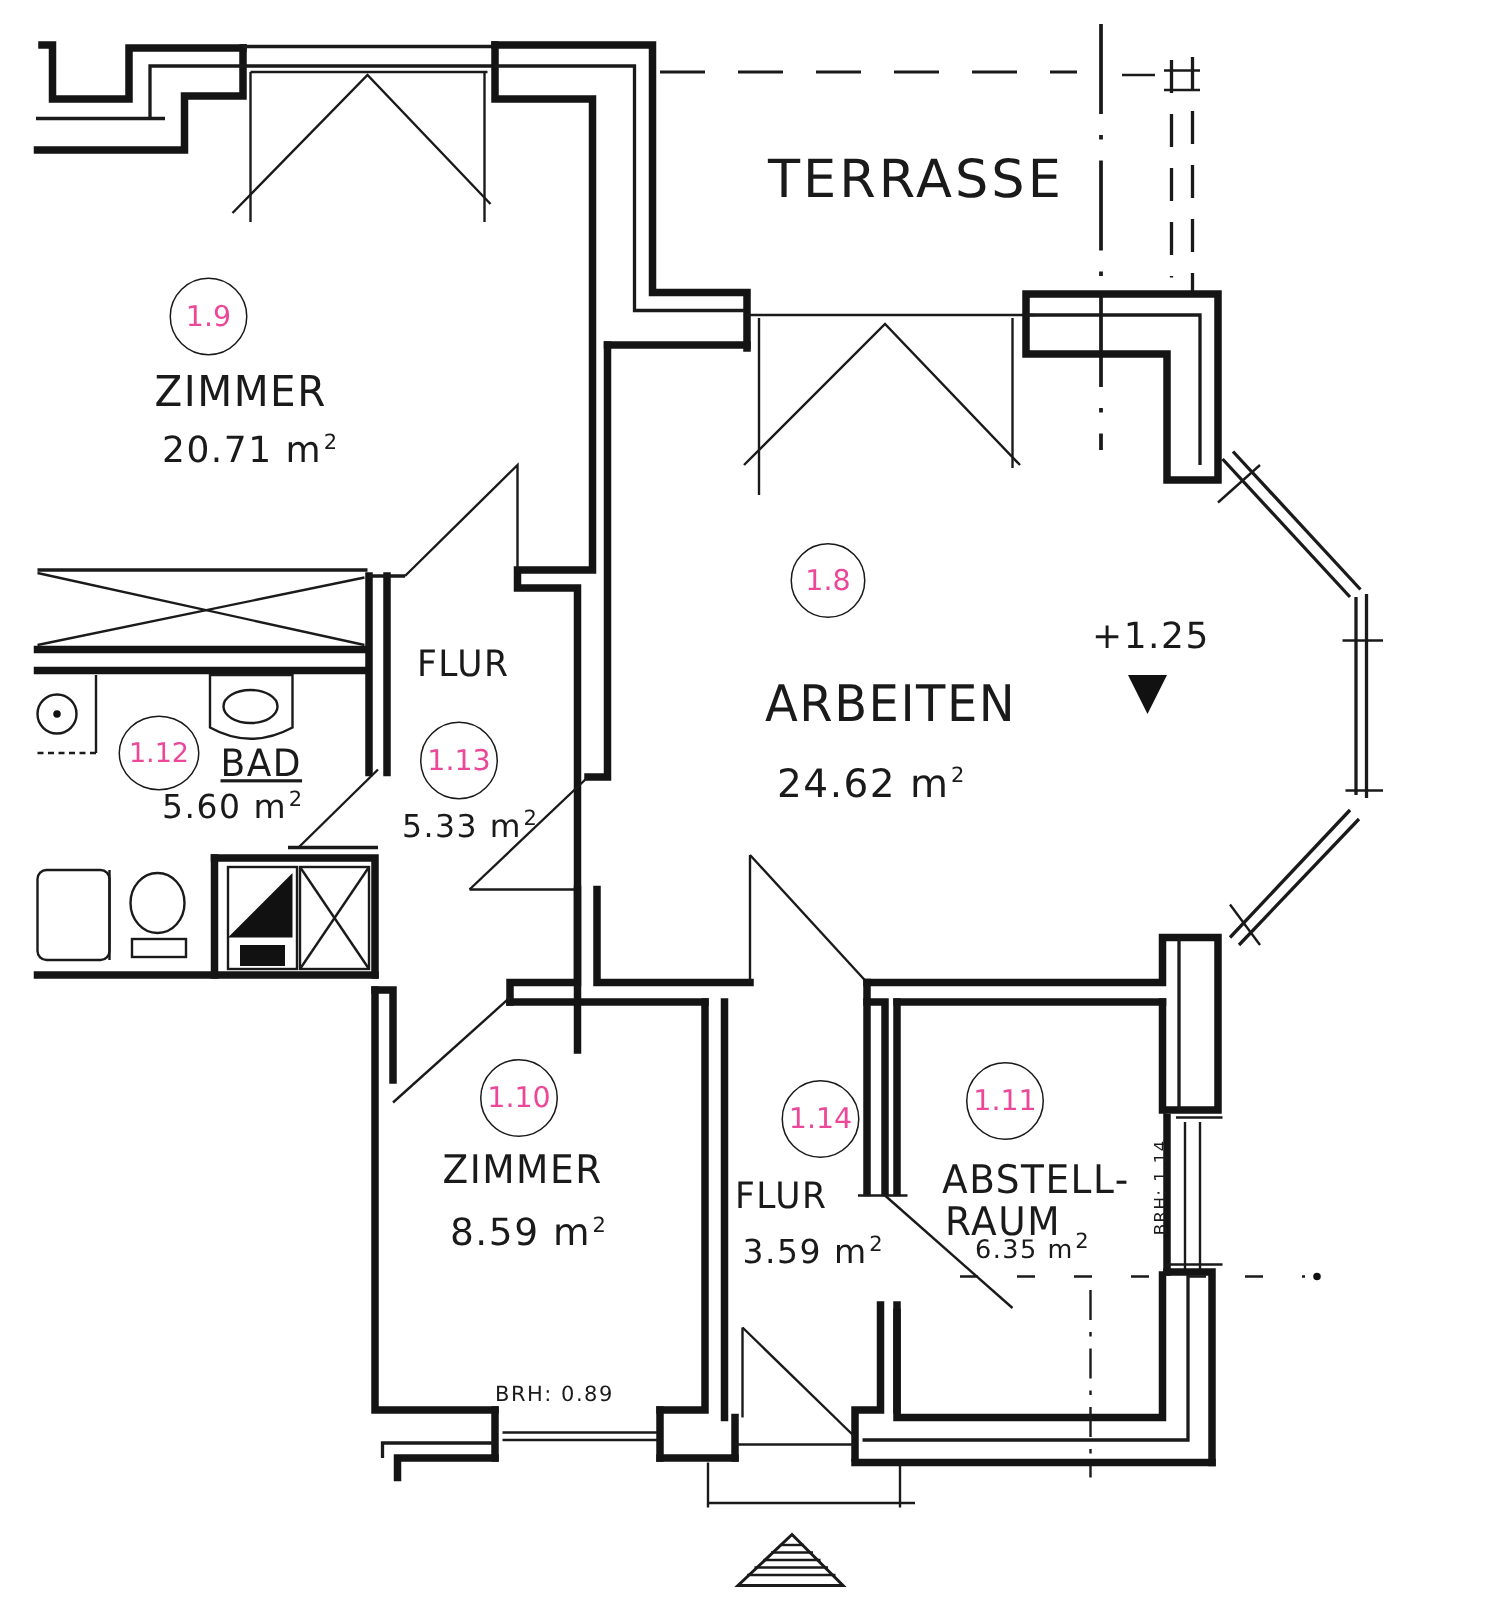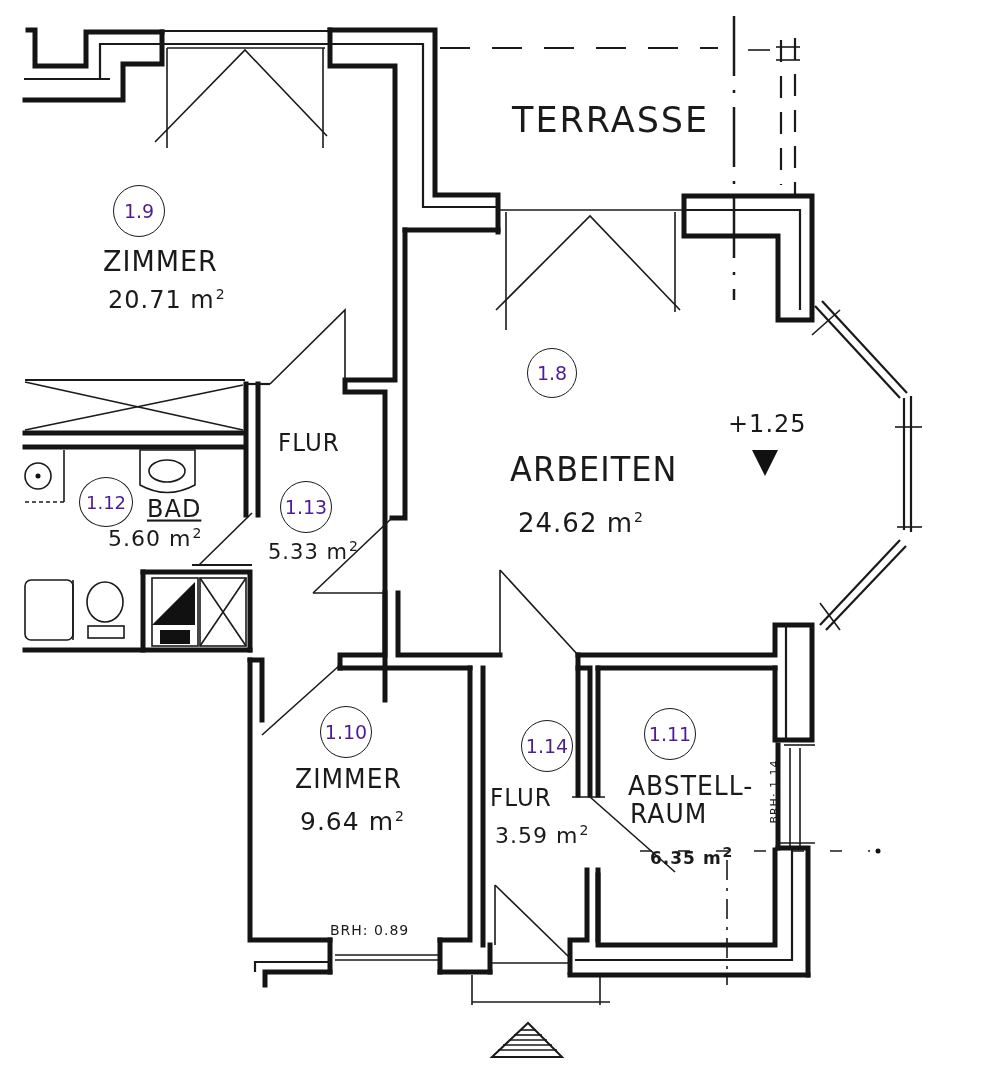--- a/index.html
+++ b/index.html
@@ -6,21 +6,21 @@
   body { width: 995px; height: 1080px; overflow: hidden; position: relative; }
   #plan { position: absolute; left: 0; top: 0; width: 995px; height: 1080px; }
   .wall { fill: none; stroke: #141414; stroke-width: 5; stroke-linejoin: miter; stroke-linecap: square; }
   .wall-thin { fill: none; stroke: #1a1a1a; stroke-width: 2.2; }
   .line { fill: none; stroke: #1a1a1a; stroke-width: 1.6; }
   .dash { fill: none; stroke: #1a1a1a; stroke-width: 2; stroke-dasharray: 30 22; }
   .dash-v { fill: none; stroke: #1a1a1a; stroke-width: 2.2; stroke-dasharray: 22 14; }
   .dashdot { fill: none; stroke: #1a1a1a; stroke-width: 2.5; stroke-dasharray: 60 14 3 14; }
   .fill-black { fill: #111; }
   .label { position: absolute; font-family: "DejaVu Sans", sans-serif; color: #1a1a1a; white-space: nowrap; letter-spacing: 1px; }
-  .num-circle { position: absolute; border: 1.8px solid #1a1a1a; border-radius: 50%; display: flex; align-items: center; justify-content: center; font-family: "DejaVu Sans", sans-serif; color: #4c1d95; font-size: 19px; box-sizing: border-box; }
+  .num-circle { position: absolute; border: 1.8px solid #1a1a1a; border-radius: 50%; display: flex; align-items: center; justify-content: center; font-family: "DejaVu Sans", sans-serif; color: #ec4899; font-size: 19px; box-sizing: border-box; }
   .room-name { font-size: 27px; font-weight: normal; transform: scaleY(1.05); }
   .room-area { font-size: 24px; }
   .sup { font-size: 14px; vertical-align: super; margin-left: 1px; }
   .small { font-size: 14px; }
 </style>
 </head>
 <body>
 
 <svg id="plan" viewBox="0 0 995 1080" xmlns="http://www.w3.org/2000/svg">
 
@@ -195,21 +195,21 @@
 </svg>
 
 <div class="label" style="left:512px;top:100px;font-size:35px;letter-spacing:2px;">TERRASSE</div>
 
 <div class="num-circle" style="left:113px;top:185px;width:52px;height:52px;">1.9</div>
 <div class="label room-name" style="left:103px;top:246px;">ZIMMER</div>
 <div class="label room-area" style="left:108px;top:286px;">
   <span>20.71</span> <span>m</span><span class="sup">2</span>
 </div>
 
-<div class="num-circle" style="left:527px;top:348px;width:50px;height:50px;">1.8</div>
+<div class="num-circle" style="left:527px;top:362px;width:50px;height:50px;">1.8</div>
 <div class="label room-name" style="left:510px;top:450px;font-size:32px;">ARBEITEN</div>
 <div class="label room-area" style="left:518px;top:508px;font-size:26px;">
   <span>24.62</span> <span>m</span><span class="sup">2</span>
 </div>
 <div class="label" style="left:728px;top:410px;font-size:24px;">+1.25</div>
 
 <div class="num-circle" style="left:79px;top:477px;width:54px;height:50px;font-size:18px;">1.12</div>
 <div class="label room-name" style="left:147px;top:495px;font-size:24px;text-decoration:underline;">BAD</div>
 <div class="label room-area" style="left:108px;top:525px;font-size:22px;">
   <span>5.60</span> <span>m</span><span class="sup">2</span>
@@ -217,29 +217,29 @@
 
 <div class="label room-name" style="left:278px;top:430px;font-size:23px;">FLUR</div>
 <div class="num-circle" style="left:280px;top:481px;width:52px;height:52px;">1.13</div>
 <div class="label room-area" style="left:268px;top:538px;font-size:21px;">
   <span>5.33</span> <span>m</span><span class="sup">2</span>
 </div>
 
 <div class="num-circle" style="left:320px;top:706px;width:52px;height:52px;">1.10</div>
 <div class="label room-name" style="left:295px;top:765px;font-size:25px;">ZIMMER</div>
 <div class="label room-area" style="left:300px;top:807px;font-size:25px;">
-  <span>9.64</span> <span>m</span><span class="sup">2</span>
+  <span>8.59</span> <span>m</span><span class="sup">2</span>
 </div>
 <div class="label small" style="left:330px;top:922px;font-size:14px;">BRH: 0.89</div>
 
 <div class="num-circle" style="left:521px;top:720px;width:52px;height:52px;">1.14</div>
 <div class="label room-name" style="left:490px;top:785px;font-size:23px;">FLUR</div>
 <div class="label room-area" style="left:495px;top:822px;font-size:22px;">
   <span>3.59</span> <span>m</span><span class="sup">2</span>
 </div>
 
 <div class="num-circle" style="left:644px;top:708px;width:52px;height:52px;">1.11</div>
 <div class="label room-name" style="left:628px;top:772px;font-size:25px;">ABSTELL-</div>
 <div class="label room-name" style="left:630px;top:800px;font-size:25px;">RAUM</div>
-<div class="label room-area" style="left:650px;top:844px;font-size:17px;font-weight:bold;">
+<div class="label room-area" style="left:650px;top:820px;font-size:17px;">
   <span>6.35</span> <span>m</span><span class="sup">2</span>
 </div>
 <div class="label small" style="left:742px;top:785px;font-size:11px;transform:rotate(-90deg);transform-origin:center;">BRH: 1.14</div>
 
 </body></html>

